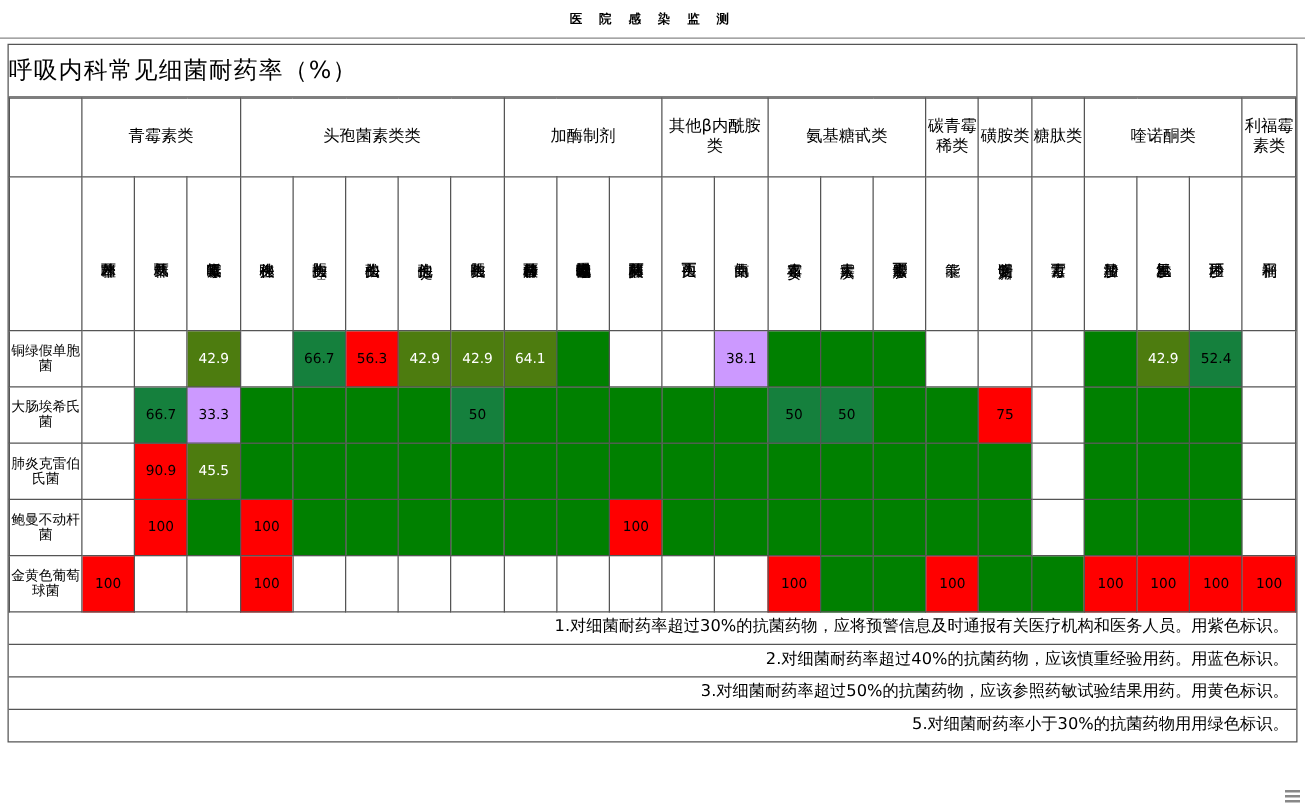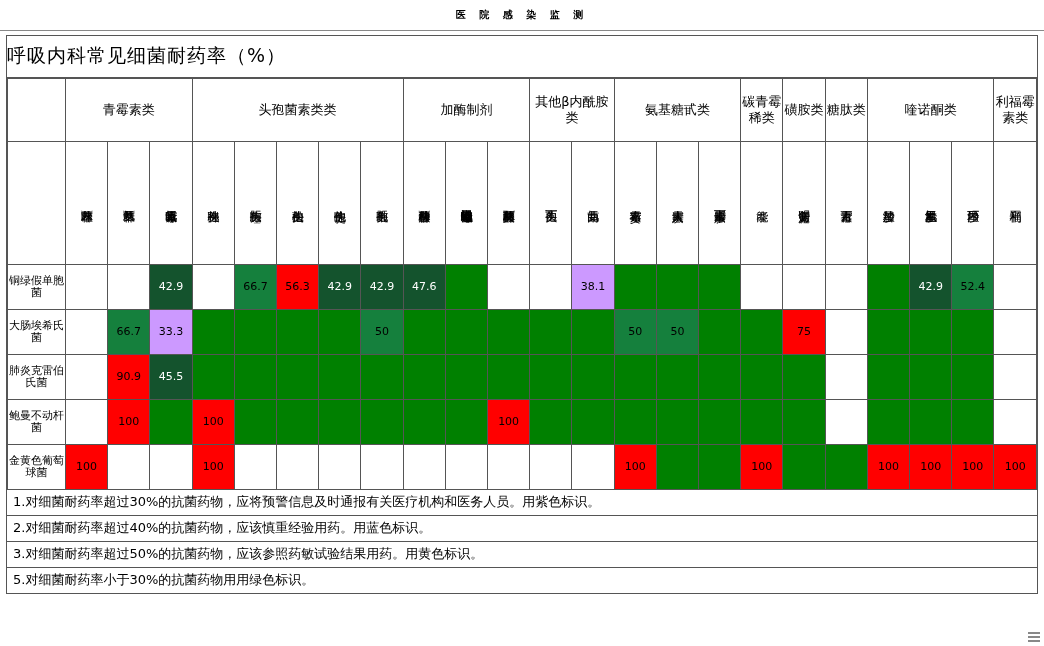--- a/index.html
+++ b/index.html
@@ -75,33 +75,33 @@
     width:58px;
     line-height:1.15;
     font-weight:normal;
     padding:1px 2px;
   }
   .datarow td{height:44px;font-size:12px;}
 
   
   .c-green{background:#008000;color:#008000;}
   .c-red{background:#ff0000;color:#000;}
-  .c-blue{background:#14532d;color:#fff;}
+  .c-blue{background:#4d7c0f;color:#fff;}
   .c-yellow{background:#15803d;color:#000;}
   .c-purple{background:#cc99ff;color:#000;}
   .c-none{background:#ffffff;}
 
   
   .notes{border-top:0;}
   .note{
     border-top:1px solid #555;
     padding:4px 6px 4px 6px;
     font-size:13px;
     line-height:1.3;
-    text-align:left;
+    text-align:right;
   }
   .note:first-child{border-top:0;}
 
   
   .corner{
     position:absolute;right:4px;bottom:4px;
     width:12px;height:10px;
   }
   .corner div{height:2px;background:#888;margin-bottom:2px;}
 </style>
@@ -187,21 +187,21 @@
           <tr class="datarow">
             <td class="rowhdr">铜绿假单胞菌</td>
             <td class="c-none"><span></span></td>
             <td class="c-none"><span></span></td>
             <td class="c-blue"><span>42.9</span></td>
             <td class="c-none"><span></span></td>
             <td class="c-yellow"><span>66.7</span></td>
             <td class="c-red"><span>56.3</span></td>
             <td class="c-blue"><span>42.9</span></td>
             <td class="c-blue"><span>42.9</span></td>
-            <td class="c-blue"><span>47.6</span></td>
+            <td class="c-blue"><span>64.1</span></td>
             <td class="c-green"><span>28.6</span></td>
             <td class="c-none"><span></span></td>
             <td class="c-none"><span></span></td>
             <td class="c-purple"><span>38.1</span></td>
             <td class="c-green"><span>4.8</span></td>
             <td class="c-green"><span>23.8</span></td>
             <td class="c-green"><span>19.0</span></td>
             <td class="c-none"><span></span></td>
             <td class="c-none"><span></span></td>
             <td class="c-none"><span></span></td>

